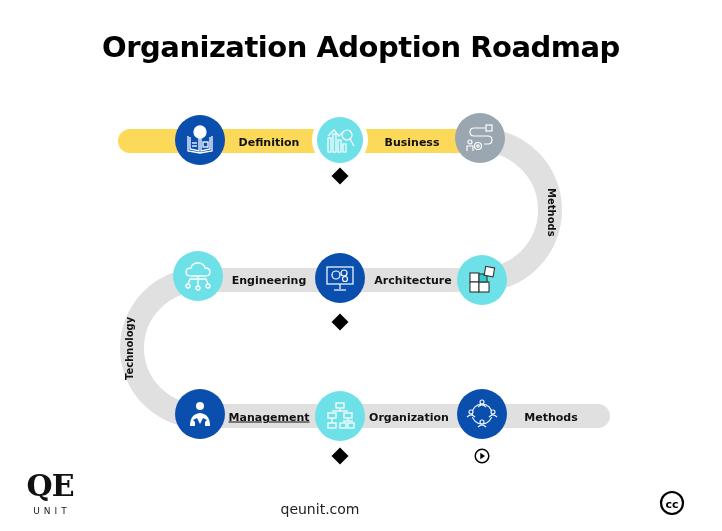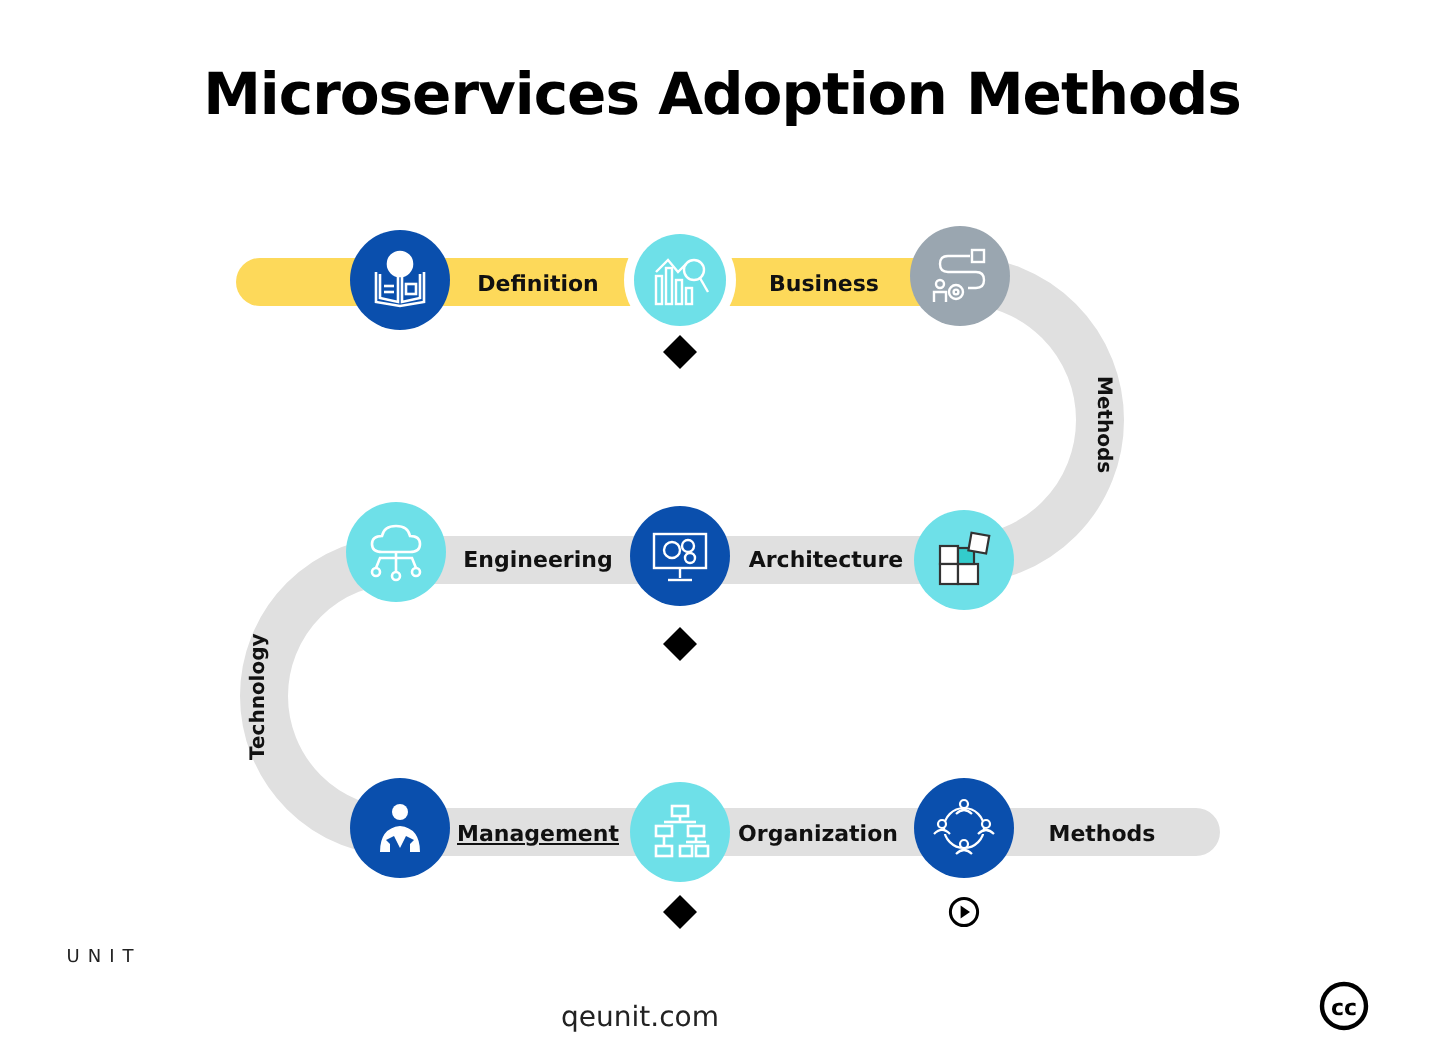--- a/index.html
+++ b/index.html
@@ -14,21 +14,21 @@
   .play { position:absolute; width:16px; height:16px; transform:translate(-50%,-50%); }
   .logo { position:absolute; left:26px; top:470px; width:48px; text-align:center; }
   .logo .qe { font-family:"DejaVu Serif", serif; font-weight:bold; font-size:30px; line-height:32px; color:#111; letter-spacing:-1px; }
   .logo .unit { font-family:"DejaVu Sans", sans-serif; font-size:9px; letter-spacing:4px; color:#222; margin-top:4px; padding-left:4px;text-align:center; }
   .site { position:absolute; left:0; top:501px; width:640px; text-align:center; font-family:"DejaVu Sans", sans-serif; font-size:14px; color:#222; }
   .cc { position:absolute; left:659px; top:490px; width:26px; height:26px; }
 </style>
 </head>
 <body>
 
-<div class="title">Microservices Adoption Methods</div>
+<div class="title">Organization Adoption Roadmap</div>
 
 <svg class="road" width="722" height="531" viewBox="0 0 722 531">
 
   <path d="M 480 140 A 70 70 0 0 1 480 280 L 200 280 A 68 68 0 0 0 200 416 L 598 416" fill="none" stroke="#e0e0e0" stroke-width="24" stroke-linecap="round"></path>
 
   <line x1="130" y1="141" x2="480" y2="141" stroke="#fdd95a" stroke-width="24" stroke-linecap="round"></line>
 
   <circle cx="340" cy="140" r="28" fill="#ffffff"></circle>
 </svg>
 
@@ -151,19 +151,20 @@
 </div>
 <div class="lbl" style="left:551px;top:417px;">Methods</div>
 
 <div class="diamond" style="left:340px;top:456px;"></div>
 <svg class="play" style="left:482px;top:456px;" viewBox="0 0 16 16">
   <circle cx="8" cy="8" r="6.8" fill="none" stroke="#000" stroke-width="1.5"></circle>
   <path d="M6.3 4.8 L11 8 L6.3 11.2 Z" fill="#000"></path>
 </svg>
 
 <div class="logo">
+  <div class="qe">QE</div>
   <div class="unit">UNIT</div>
 </div>
 <div class="site">qeunit.com</div>
 <svg class="cc" viewBox="0 0 26 26">
   <circle cx="13" cy="13" r="11" fill="#fff" stroke="#000" stroke-width="2.2"></circle>
   <text x="13" y="17.5" text-anchor="middle" font-family="DejaVu Sans, sans-serif" font-weight="bold" font-size="11" fill="#000">cc</text>
 </svg>
 
 </body></html>

